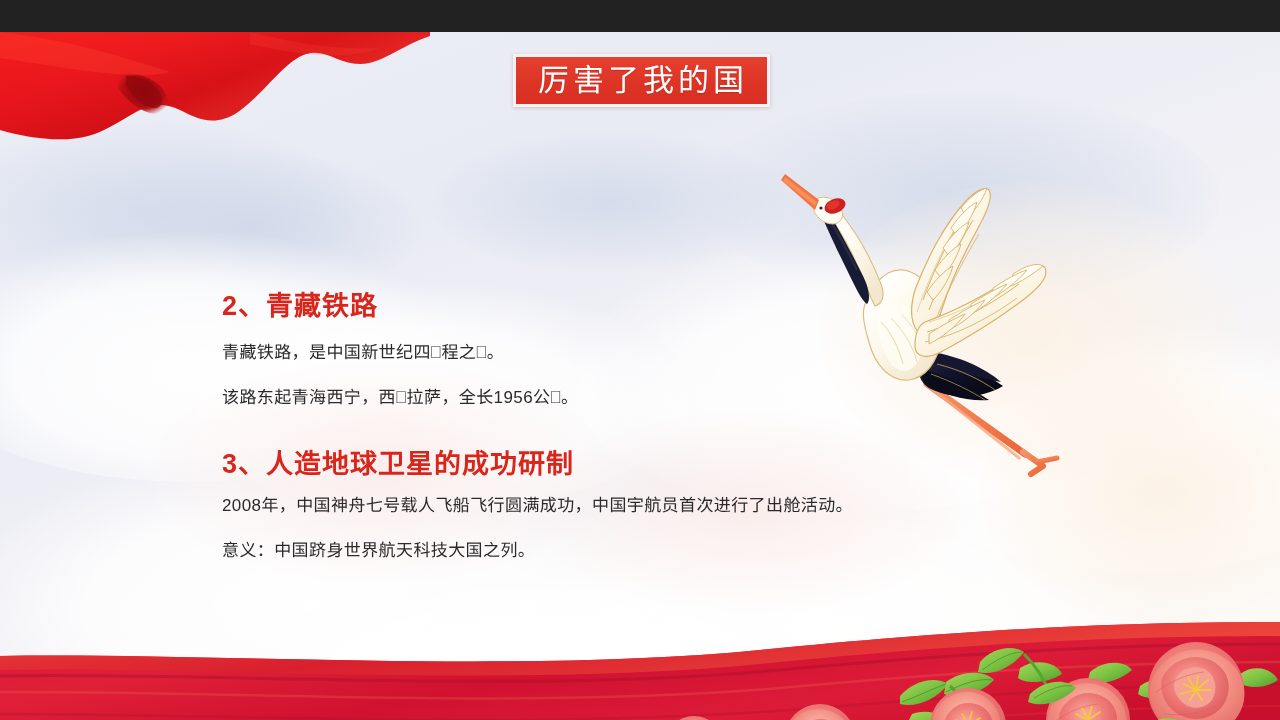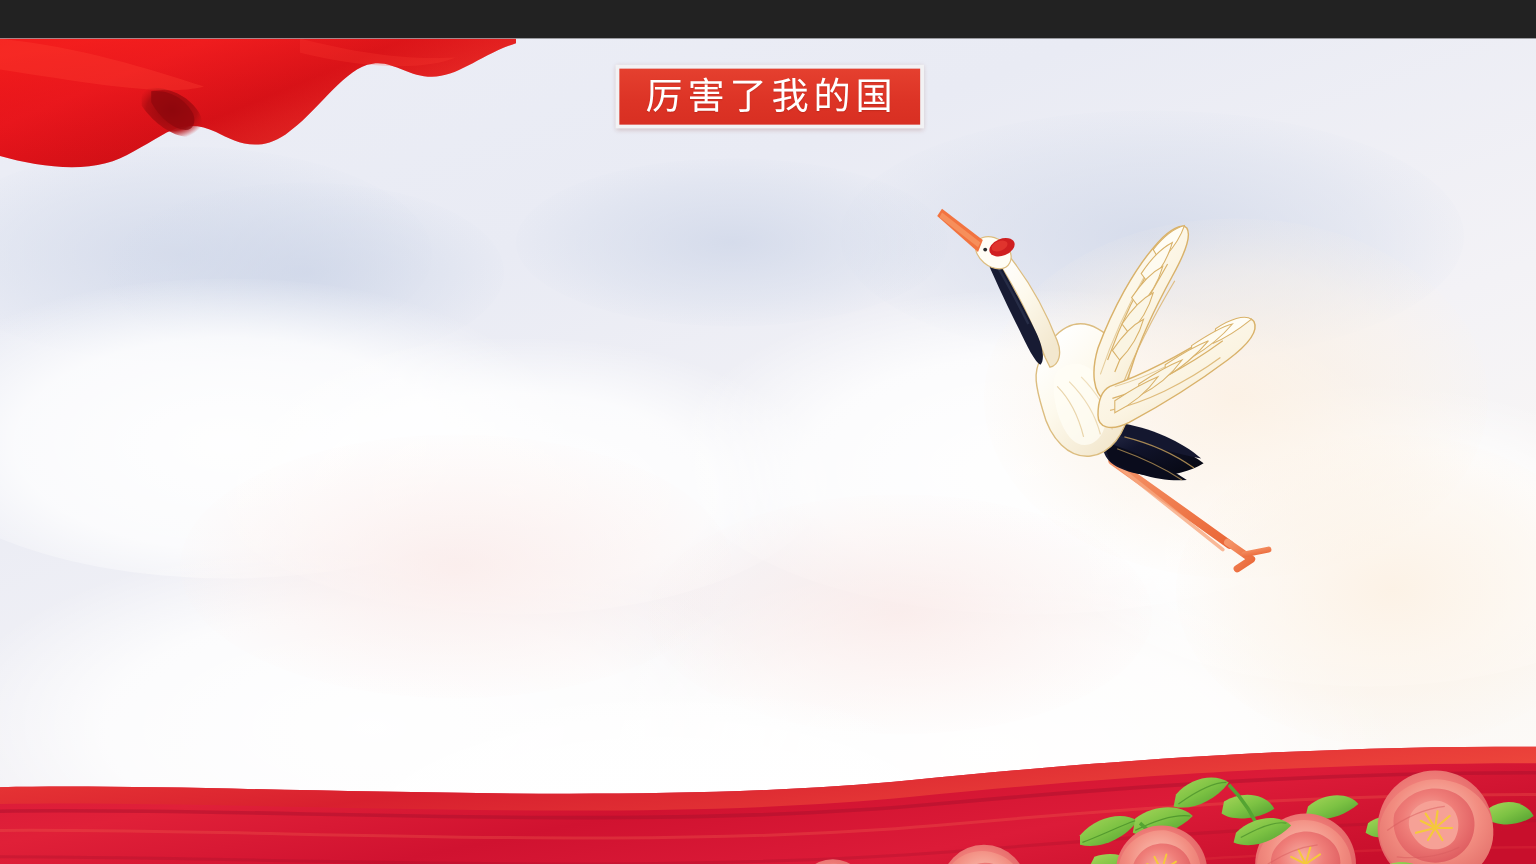--- a/index.html
+++ b/index.html
@@ -286,20 +286,37 @@
 
         <path d="M238,102 C250,94 262,90 268,94 C258,102 246,110 236,114 Z" fill="#fffdf5" stroke="#d9b26a" stroke-width="0.9"></path>
         <path d="M218,116 C230,108 244,100 252,98 C242,110 228,120 218,126 Z" fill="#fefbf0" stroke="#d9b26a" stroke-width="0.9"></path>
         <path d="M196,132 C208,124 222,116 232,112 C222,124 208,136 196,142 Z" fill="#fdf9ec" stroke="#d9b26a" stroke-width="0.9"></path>
         <path d="M174,148 C186,140 200,132 210,128 C200,142 186,152 174,158 Z" fill="#fbf6e6" stroke="#d9b26a" stroke-width="0.9"></path>
         <path d="M154,162 C166,154 180,146 190,142 C180,156 166,166 154,172 Z" fill="#faf4e2" stroke="#d9b26a" stroke-width="0.9"></path>
       </g>
     </svg>
   </div>
 
+  <div class="content">
+
+    <div class="sec-heading">2、青藏铁路</div>
+    <div class="gap-a"></div>
+    <div class="para">青藏铁路，是中国新世纪四⎕程之⎕。</div>
+    <div class="gap-b"></div>
+    <div class="para">该路东起青海西宁，西⎕拉萨，全长1956公⎕。</div>
+
+    <div class="gap-c"></div>
+
+    <div class="sec-heading">3、人造地球卫星的成功研制</div>
+    <div class="gap-d"></div>
+    <div class="para">2008年，中国神舟七号载人飞船飞行圆满成功，中国宇航员首次进行了出舱活动。</div>
+    <div class="gap-e"></div>
+    <div class="para">意义：中国跻身世界航天科技大国之列。</div>
+
+  </div>
 
   <div class="bottom-deco">
     <svg width="1280" height="130" viewBox="0 0 1280 130" xmlns="http://www.w3.org/2000/svg">
       <defs>
         <linearGradient id="ribbonG" x1="0" y1="0" x2="1" y2="0.5">
           <stop offset="0%" stop-color="#d8173a"></stop>
           <stop offset="25%" stop-color="#e02038"></stop>
           <stop offset="50%" stop-color="#d01230"></stop>
           <stop offset="75%" stop-color="#dc1b38"></stop>
           <stop offset="100%" stop-color="#c80f2c"></stop>

